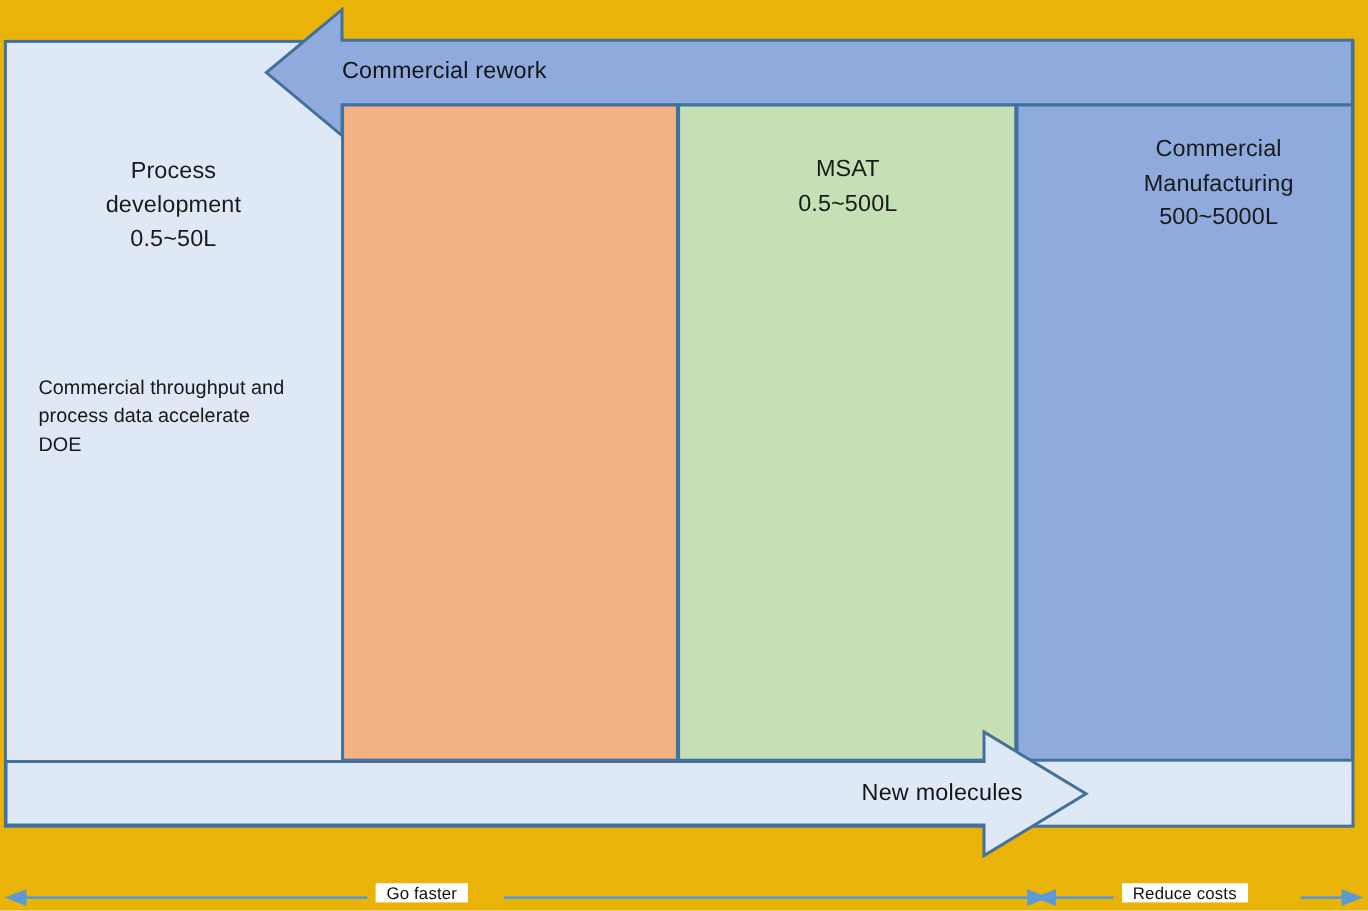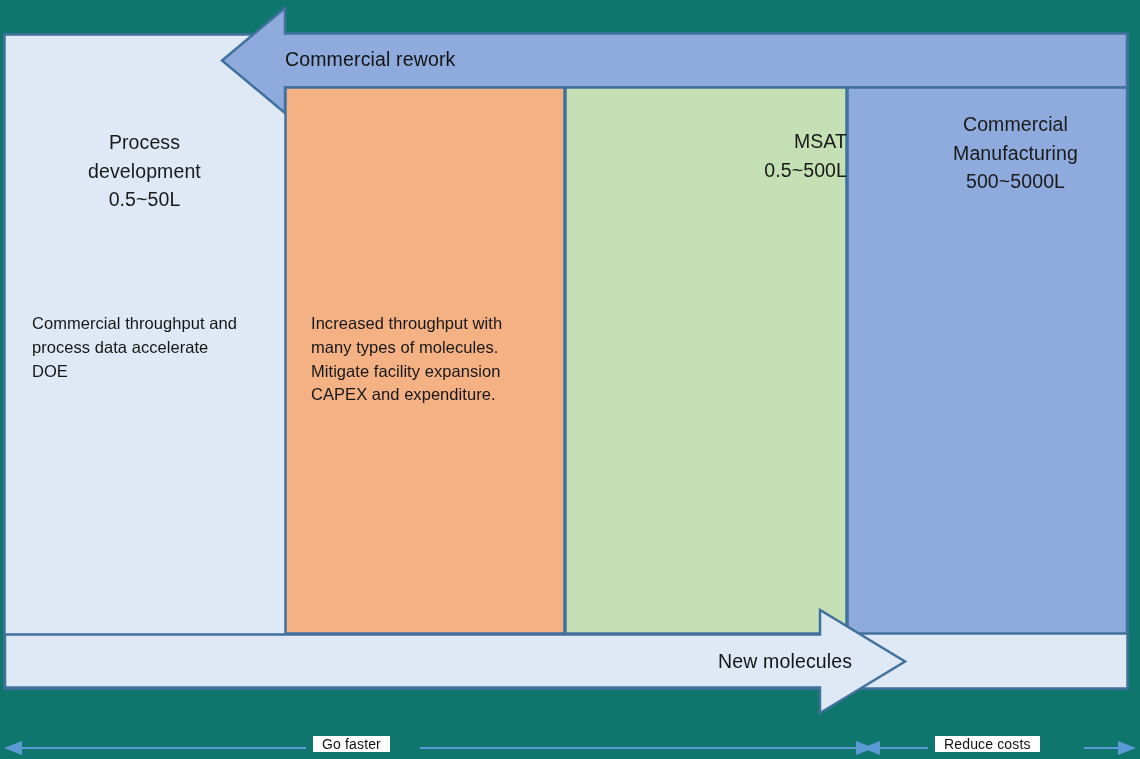--- a/index.html
+++ b/index.html
@@ -9,21 +9,21 @@
   }
   body {
     font-family: "Liberation Sans", sans-serif;
     -webkit-font-smoothing: antialiased;
   }
   #stage {
     position: relative;
     width: 1140px;
     height: 759px;
     overflow: hidden;
-    background: #0f766e;
+    background: #eab308;
     text-decoration: underline;
   }
   .svg-layer {
     position: absolute;
     left: 0;
     top: 0;
     width: 1140px;
     height: 759px;
   }
 
@@ -107,35 +107,31 @@
     </g>
   </svg>
 
   <div class="band-label" style="left:285px; top:48px;">Commercial rework</div>
 
   <div class="col-title" style="left:4px; top:128px; width:281px;">Process
 development
 0.5~50L</div>
 
 
-  <div class="col-title" style="left:566px; top:127px; width:281px;text-align:right;">MSAT
+  <div class="col-title" style="left:566px; top:127px; width:281px;">MSAT
 0.5~500L</div>
 
   <div class="col-title" style="left:848px; top:110px; width:335px;">Commercial
 Manufacturing
 500~5000L</div>
 
   <div class="col-body" style="left:32px; top:312px; width:245px;">Commercial throughput and
 process data accelerate
 DOE</div>
 
-  <div class="col-body" style="left:311px; top:312px; width:250px;">Increased throughput with
-many types of molecules.
-Mitigate facility expansion
-CAPEX and expenditure.</div>
 
 
 
   <div class="band-label" style="left:718px; top:650px;">New molecules</div>
 
   <div class="axis-label" style="left:313px; top:736px;">Go faster</div>
 
   <div class="axis-label" style="left:935px; top:736px;">Reduce costs</div>
 
 </div>

